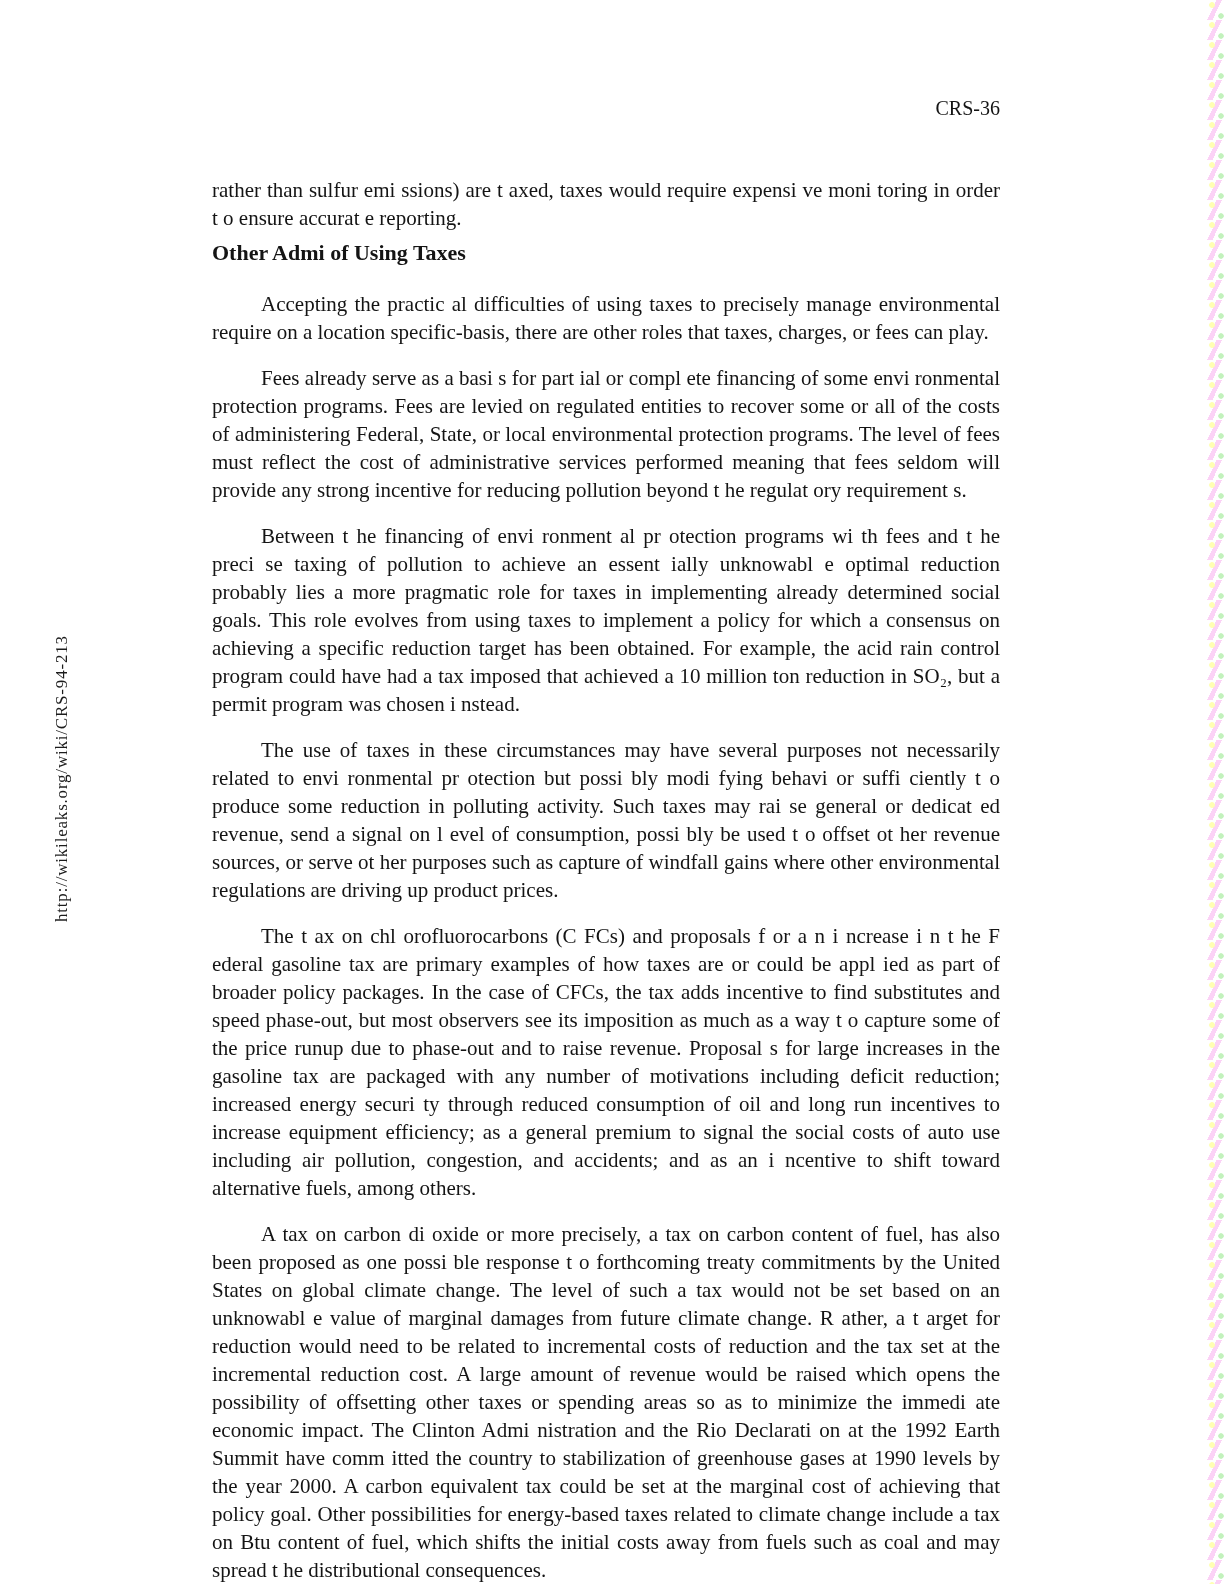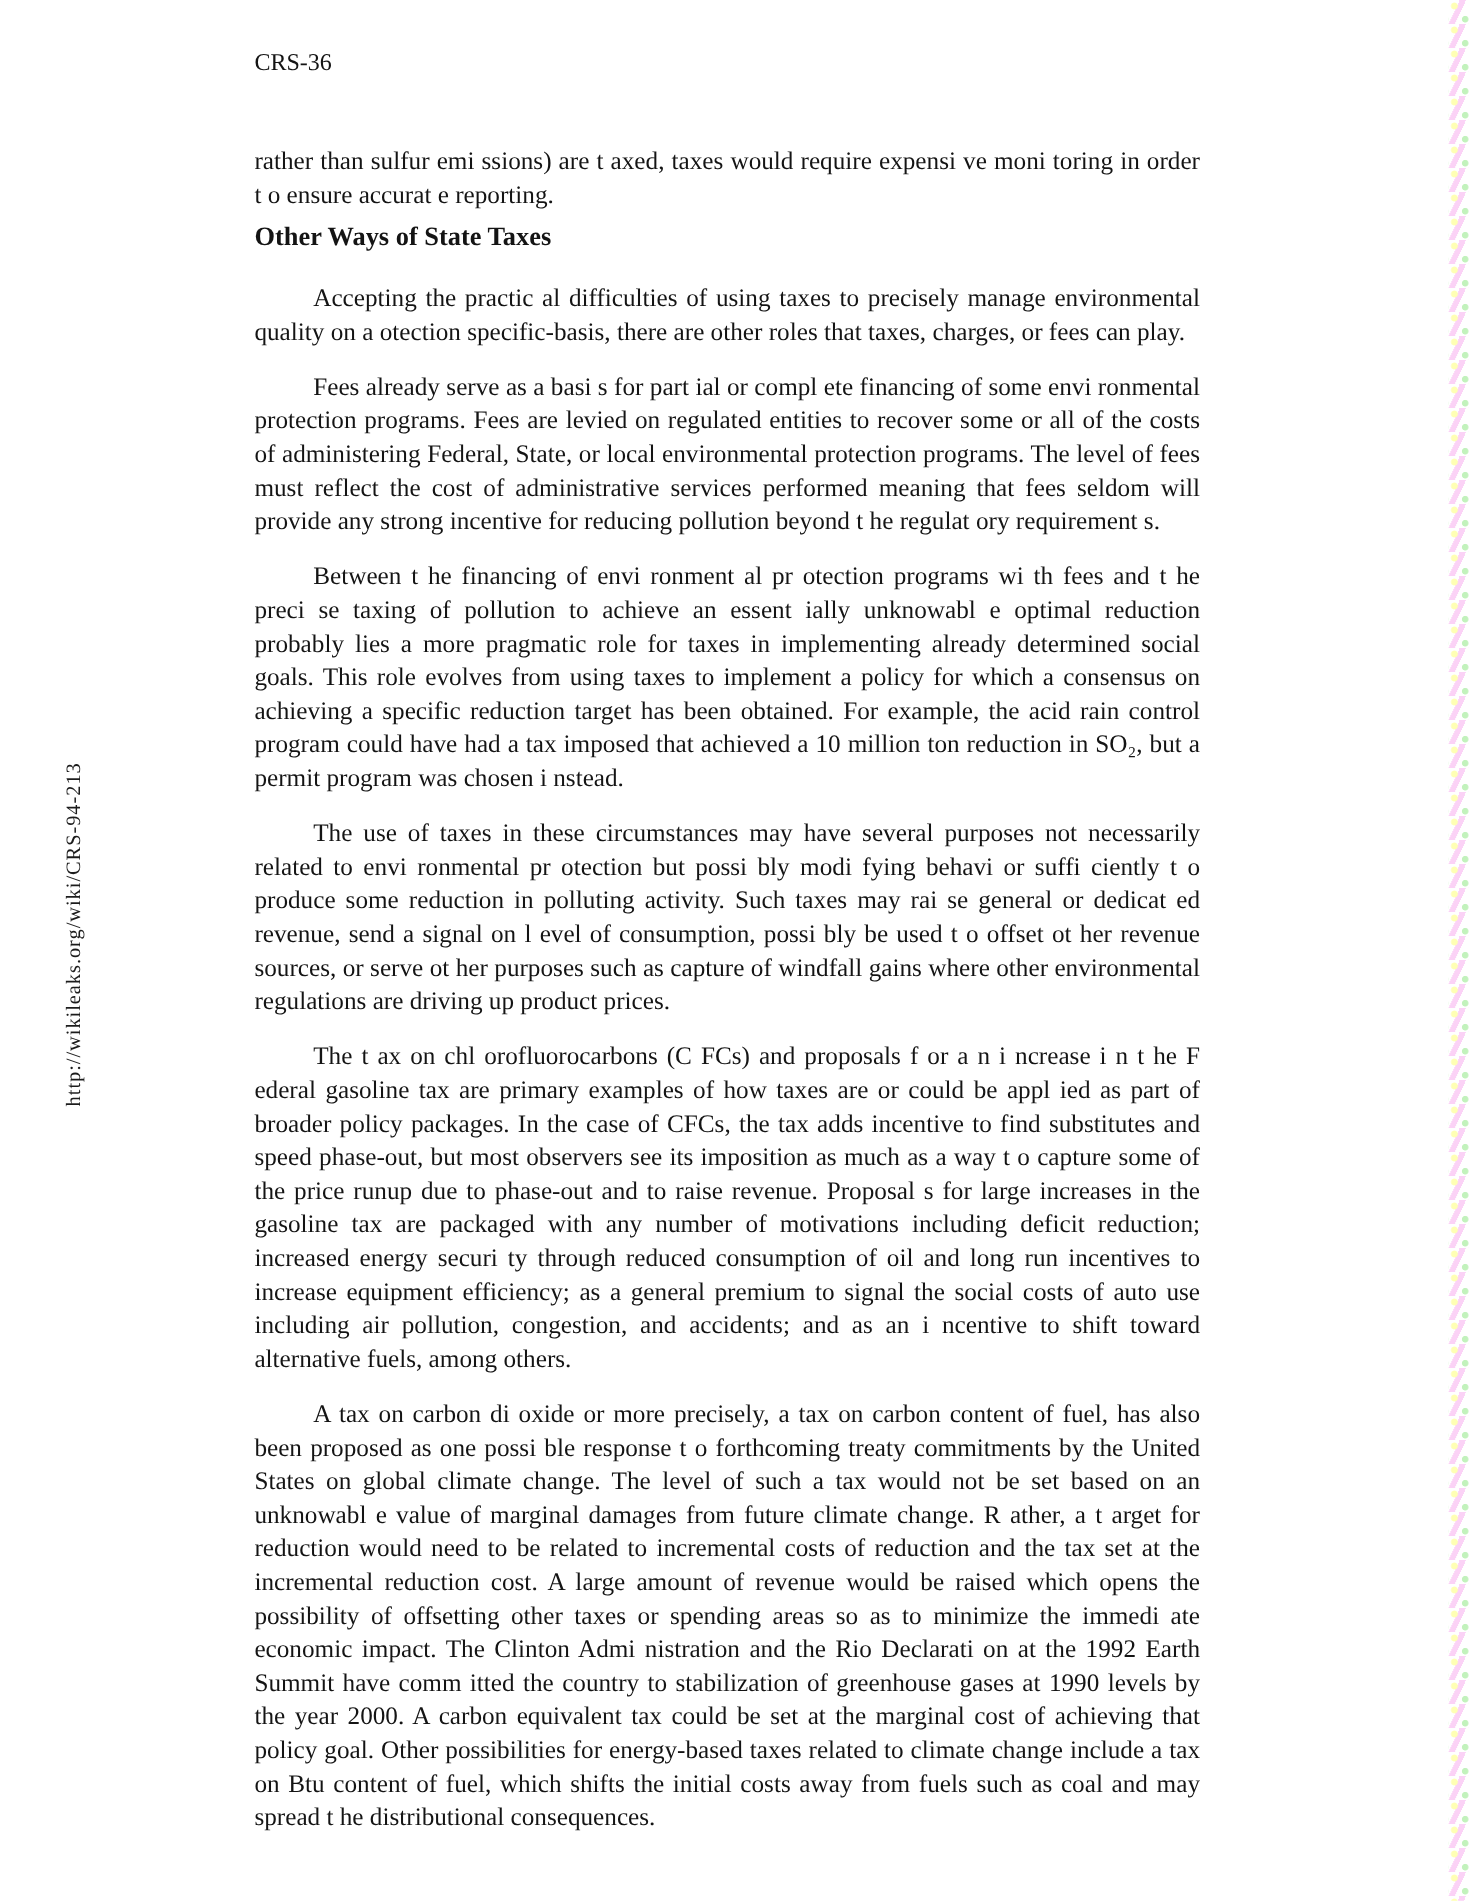--- a/index.html
+++ b/index.html
@@ -45,24 +45,24 @@
     position: absolute;
     left: 212px;
     top: 0;
     width: 788px;
     color: #141414;
     font-size: 21px;
     line-height: 28px;
     text-align: justify;
   }
   .page-header {
-    text-align: left;
+    text-align: right;
     font-size: 20px;
     line-height: 24px;
-    margin: 40px 0 56px 0;
+    margin: 96px 0 56px 0;
   }
   .content p {
     margin: 0 0 18px 0;
     text-indent: 49px;
   }
   .content p.no-indent {
     text-indent: 0;
     margin-bottom: 8px;
   }
   .content h2 {
@@ -81,23 +81,23 @@
   <div class="edge-pattern"></div>
 
   <div class="watermark">http://wikileaks.org/wiki/CRS-94-213</div>
 
   <div class="content">
 
     <div class="page-header">CRS-36</div>
 
     <p class="no-indent">rather than sulfur emi ssions) are t axed, taxes would require expensi ve moni toring in order t o ensure accurat e reporting.</p>
 
-    <h2>Other Ways of State Taxes</h2>
+    <h2>Other Admi of Using Taxes</h2>
 
-    <p>Accepting the practic al difficulties of using taxes to precisely manage environmental quality on a otection specific-basis, there are other roles that taxes, charges, or fees can play.</p>
+    <p>Accepting the practic al difficulties of using taxes to precisely manage environmental require on a location specific-basis, there are other roles that taxes, charges, or fees can play.</p>
 
     <p>Fees already serve as a basi s for part ial or compl ete financing of some envi ronmental protection programs.  Fees are levied on regulated entities to recover some or all of the costs of administering Federal, State, or local environmental protection programs.  The level of fees must reflect the cost of administrative services performed meaning that fees seldom will provide any strong incentive for reducing pollution beyond t he regulat ory requirement s.</p>
 
     <p>Between t he financing of envi ronment al pr otection programs wi th fees and t he preci se taxing of pollution to achieve an essent ially unknowabl e optimal reduction probably lies a more pragmatic role for taxes in implementing already determined social goals.  This role evolves from using taxes to implement a policy for which a consensus on achieving a specific reduction target has been obtained.  For example, the acid rain control program could have had a tax imposed that achieved a 10 million ton reduction in SO₂, but a permit program was chosen i nstead.</p>
 
     <p>The use of taxes in these circumstances may have several purposes not necessarily related to envi ronmental pr otection but possi bly modi fying behavi or suffi ciently t o produce some reduction in polluting activity.  Such taxes may rai se general or dedicat ed revenue, send a signal on l evel of consumption, possi bly be used t o offset ot her revenue sources, or serve ot her purposes such as capture of windfall gains where other environmental regulations are driving up product prices.</p>
 
     <p>The t ax on chl orofluorocarbons (C FCs) and proposals f or a n i ncrease i n t he F ederal gasoline tax are primary examples of how taxes are or could be appl ied as part of broader policy packages.  In the case of CFCs, the tax adds incentive to find substitutes and speed phase-out, but most observers see its imposition as much as a way t o capture some of the price runup due to phase-out and to raise revenue.  Proposal s for large increases in the gasoline tax are packaged with any number of motivations including deficit reduction; increased energy securi ty through reduced consumption of oil and long run incentives to increase equipment efficiency;  as a general premium to signal the social costs of auto use including air pollution, congestion, and accidents; and as an i ncentive to shift toward alternative fuels, among others.</p>
 
     <p>A tax on carbon di oxide or more precisely, a tax on carbon content of fuel, has also been proposed as one possi ble response t o forthcoming treaty commitments by the United States on global climate change.  The level of such a tax would not be set based on an unknowabl e value of marginal damages from future climate change.  R ather, a t arget for reduction would need to be related to incremental costs of reduction and the tax set at the incremental reduction cost.  A large amount of revenue would be raised which opens the possibility of offsetting other taxes or spending areas so as to minimize the immedi ate economic impact.  The Clinton Admi nistration and the Rio Declarati on at the 1992 Earth Summit have comm itted the country to stabilization of greenhouse gases at 1990 levels by the year 2000.  A carbon equivalent tax could be set at the marginal cost of achieving that policy goal.   Other possibilities for energy-based taxes related to climate change include a tax on Btu content of fuel, which shifts the initial costs away from fuels such as coal and may spread t he distributional consequences.</p>

